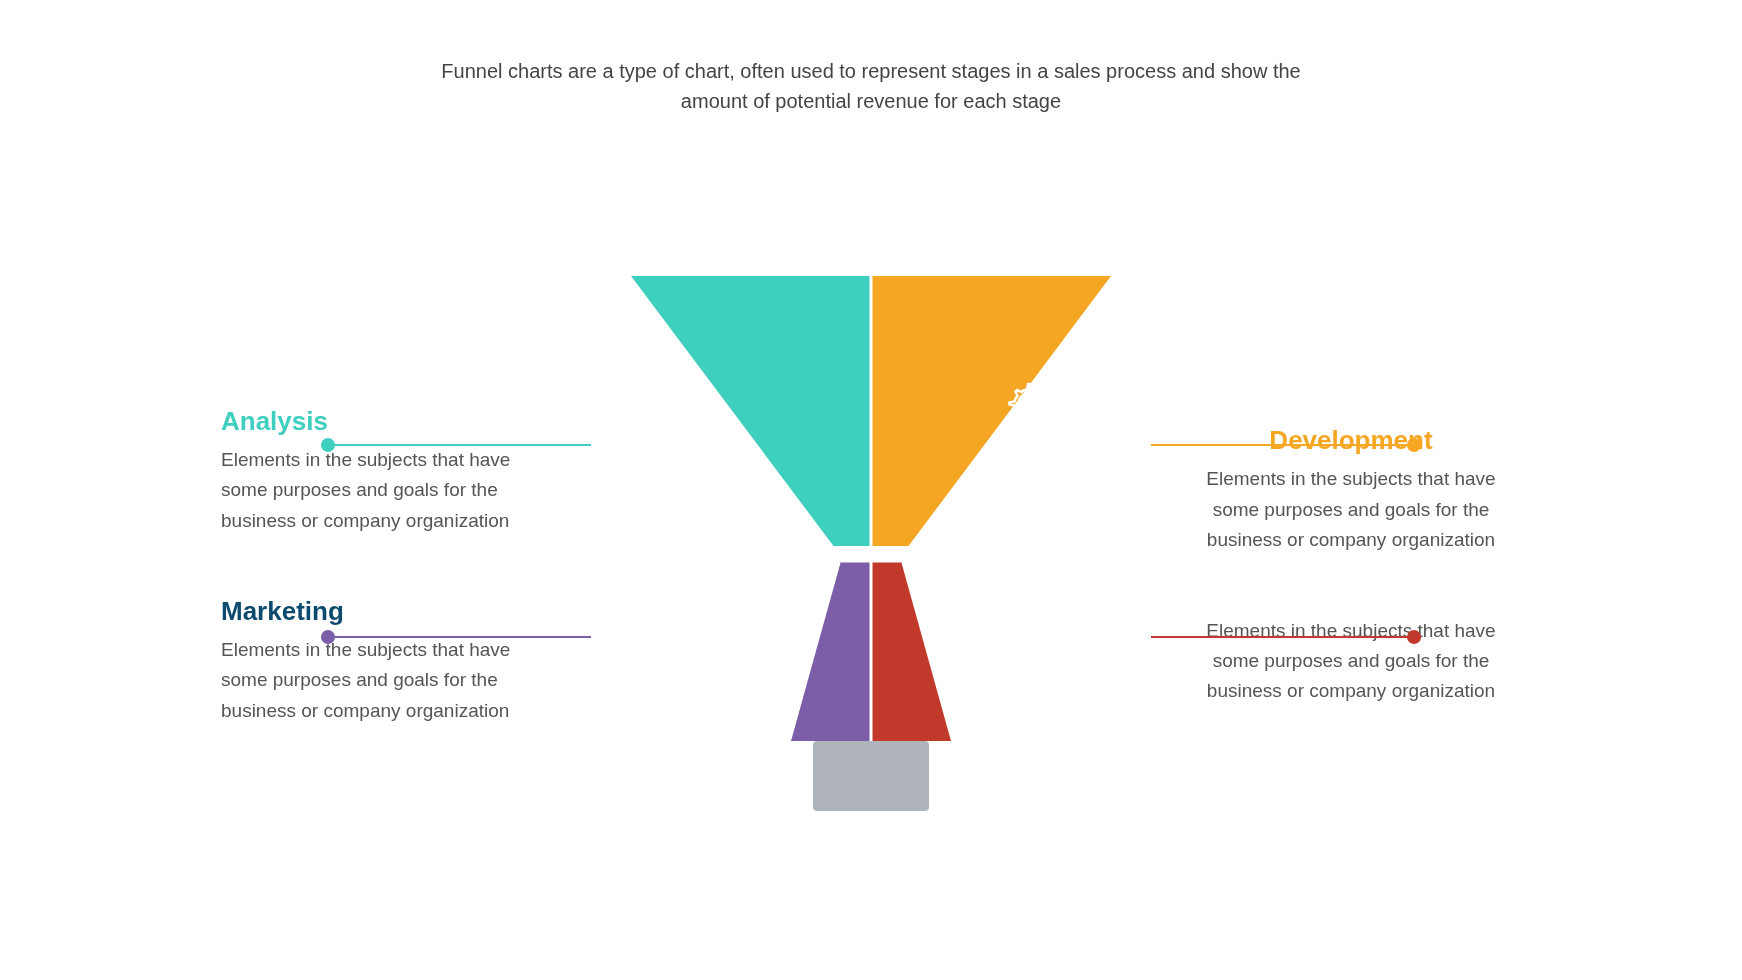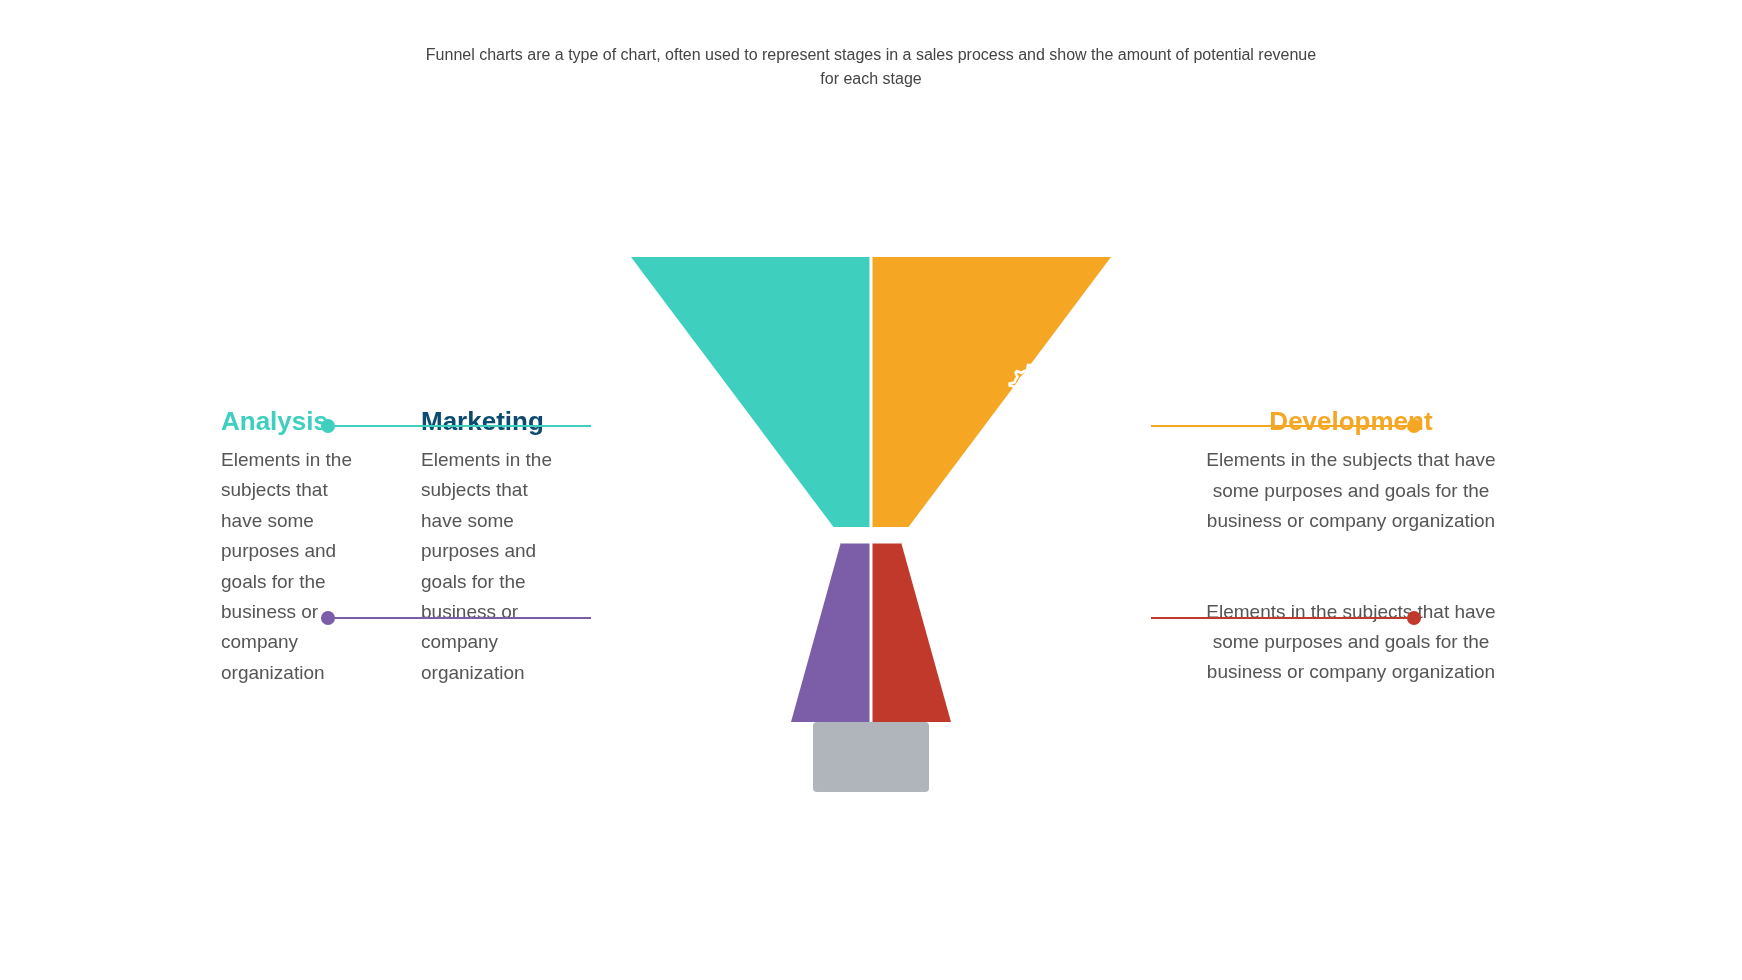--- a/index.html
+++ b/index.html
@@ -24,42 +24,42 @@
     .main-title {
       font-size: 52px;
       font-weight: 900;
       color: #1a1a2e;
       letter-spacing: 4px;
       text-transform: uppercase;
       margin-bottom: 14px;
     }
 
     .subtitle {
-      font-size: 16px;
+      font-size: 20px;
       color: #444;
       font-weight: 400;
       line-height: 1.5;
       max-width: 900px;
-      margin: 3px auto;
+      margin: 16px auto;
     }
 
     .content {
       display: flex;
       align-items: center;
       justify-content: center;
       width: 100%;
       margin-top: 30px;
       gap: 0;
       flex: 1;
     }
 
     
     .left-labels {
       display: flex;
-      flex-direction: row;
+      flex-direction: column;
       gap: 60px;
       width: 340px;
       margin-right: 30px;
     }
 
     .right-labels {
       display: flex;
       flex-direction: column;
       gap: 60px;
       width: 340px;

